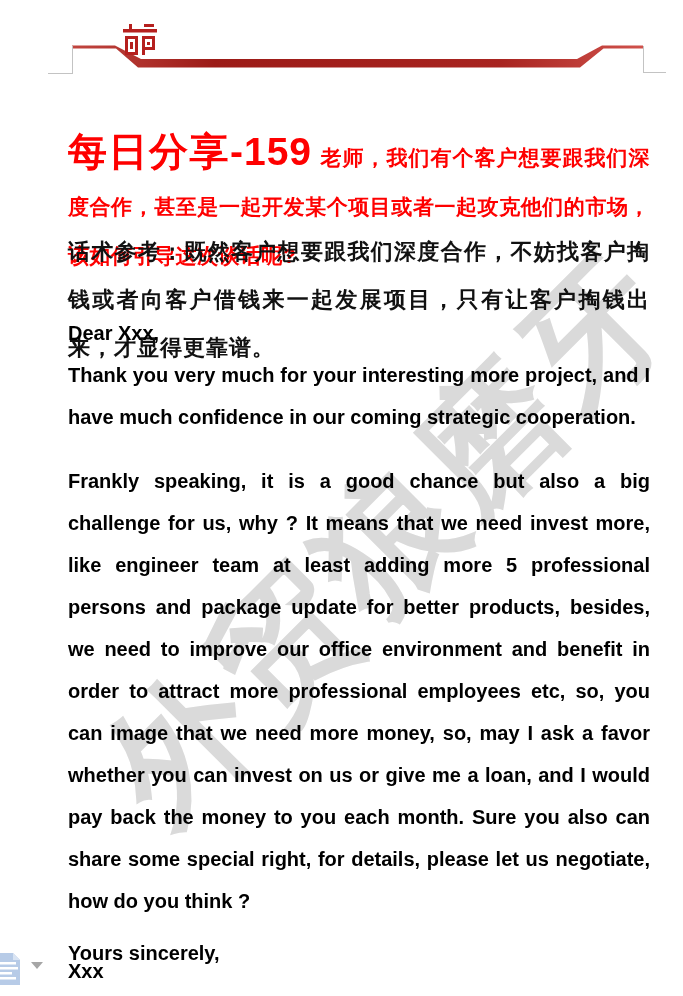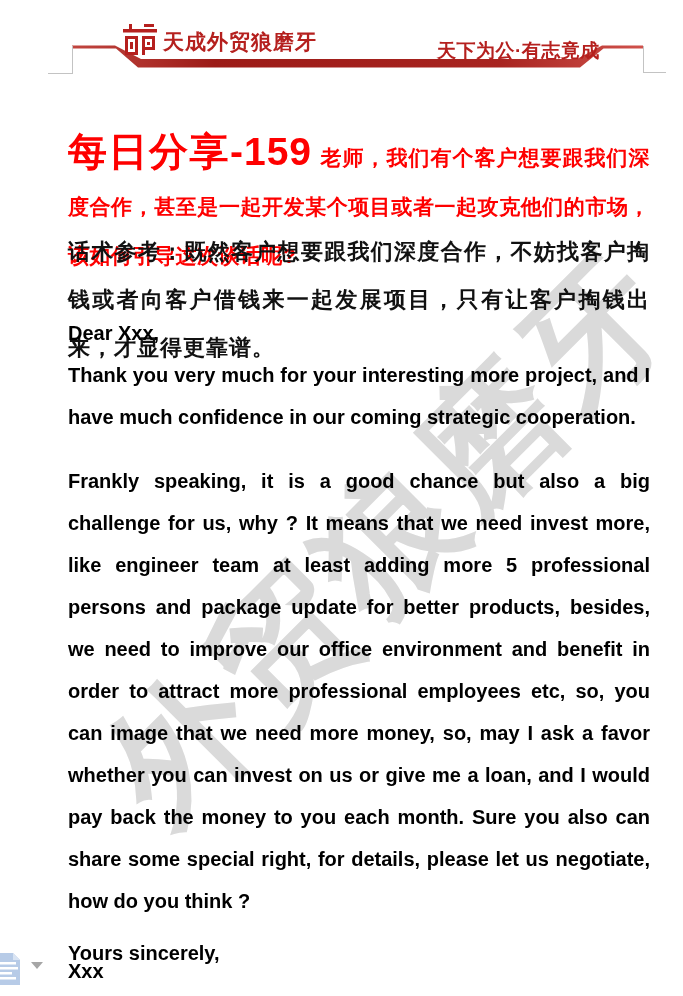--- a/index.html
+++ b/index.html
@@ -80,22 +80,20 @@
       <rect x="0" y="5" width="34" height="3.5"></rect>
       <rect x="21" y="0" width="10" height="3"></rect>
 
       <path d="M2,12 h13 v19 h-13 Z M5,15 v13 h7 v-13 Z" fill-rule="evenodd"></path>
       <rect x="7" y="18" width="3" height="7"></rect>
 
       <path d="M19,12 h13 v14 h-10 v5 h-3 Z M22,15 v8 h7 v-8 Z" fill-rule="evenodd"></path>
       <rect x="24" y="18" width="3" height="3"></rect>
     </g>
   </svg>
-  <div class="brand-name">天成外贸狼磨牙</div>
-  <div class="slogan">天下为公·有志竟成</div>
   <div class="corner-tl"></div>
   <div class="corner-tr"></div>
 </div>
 
 <div class="abs title-para">
   <span class="title-main">每日分享-159</span><span class="title-q">老师，我们有个客户想要跟我们深度合作，甚至是一起开发某个项目或者一起攻克他们的市场，该如何引导这次谈话呢?</span>
 </div>
 
 <div class="abs script-para">话术参考：既然客户想要跟我们深度合作，不妨找客户掏钱或者向客户借钱来一起发展项目，只有让客户掏钱出来，才显得更靠谱。</div>
 

